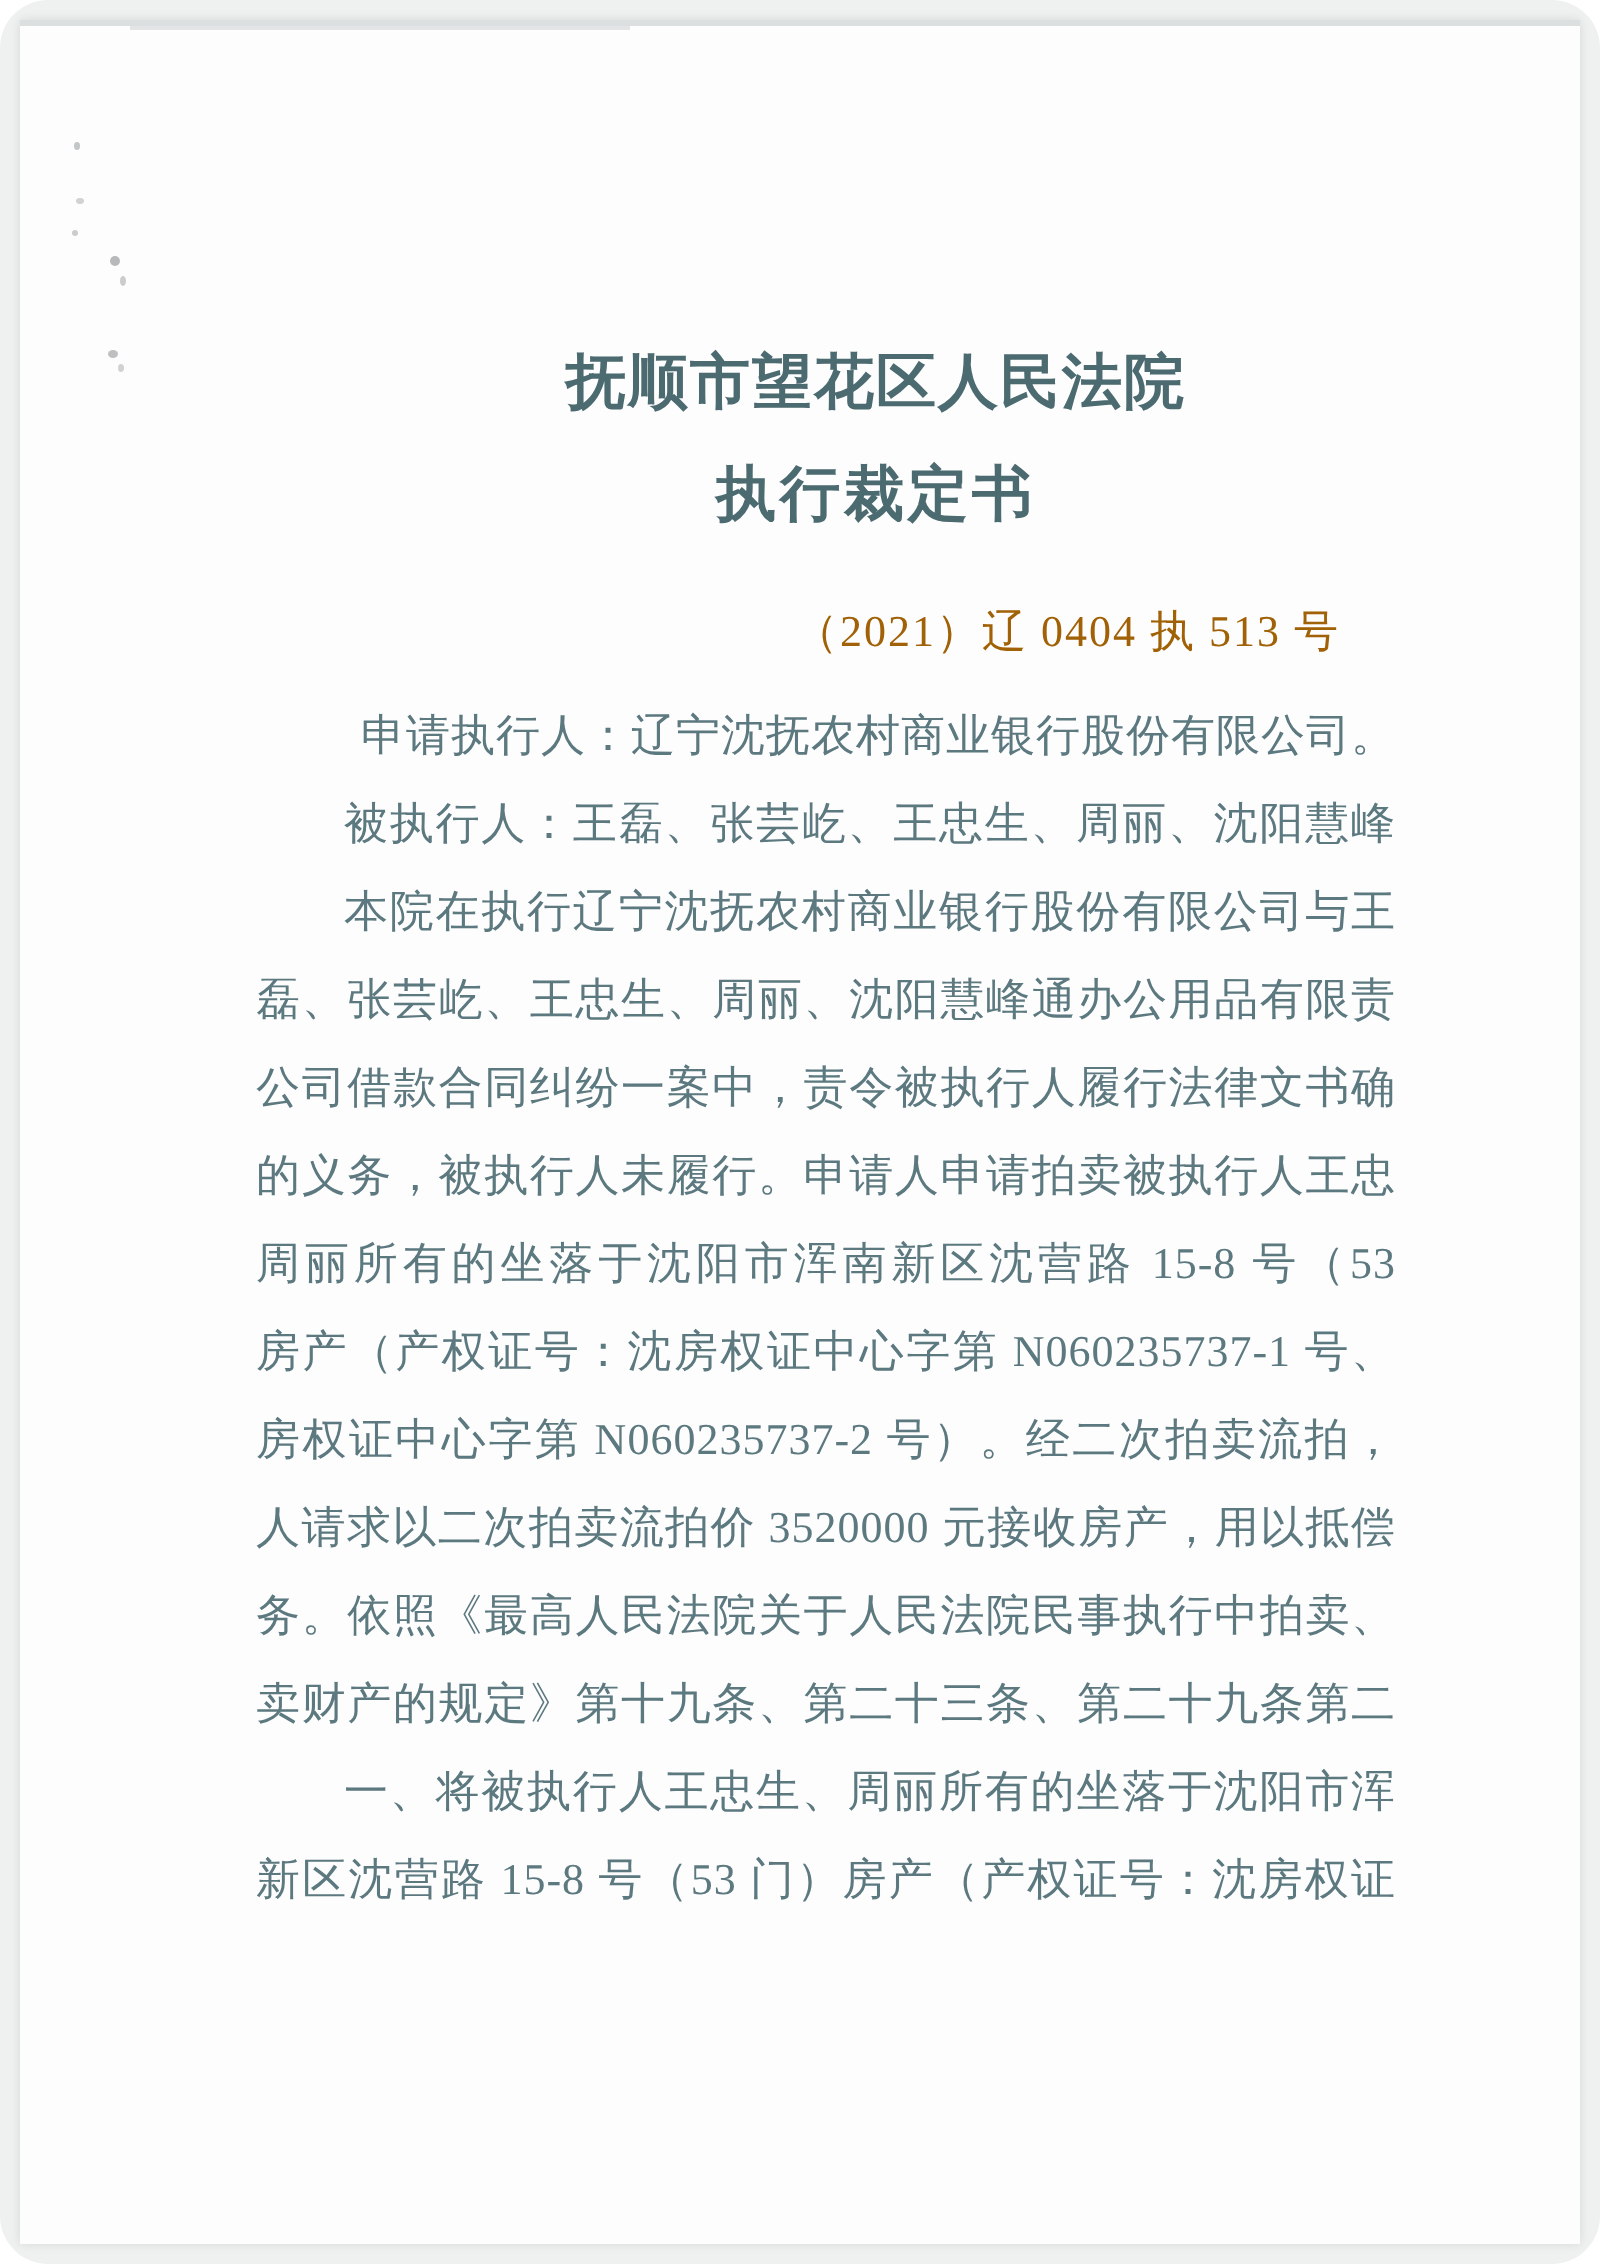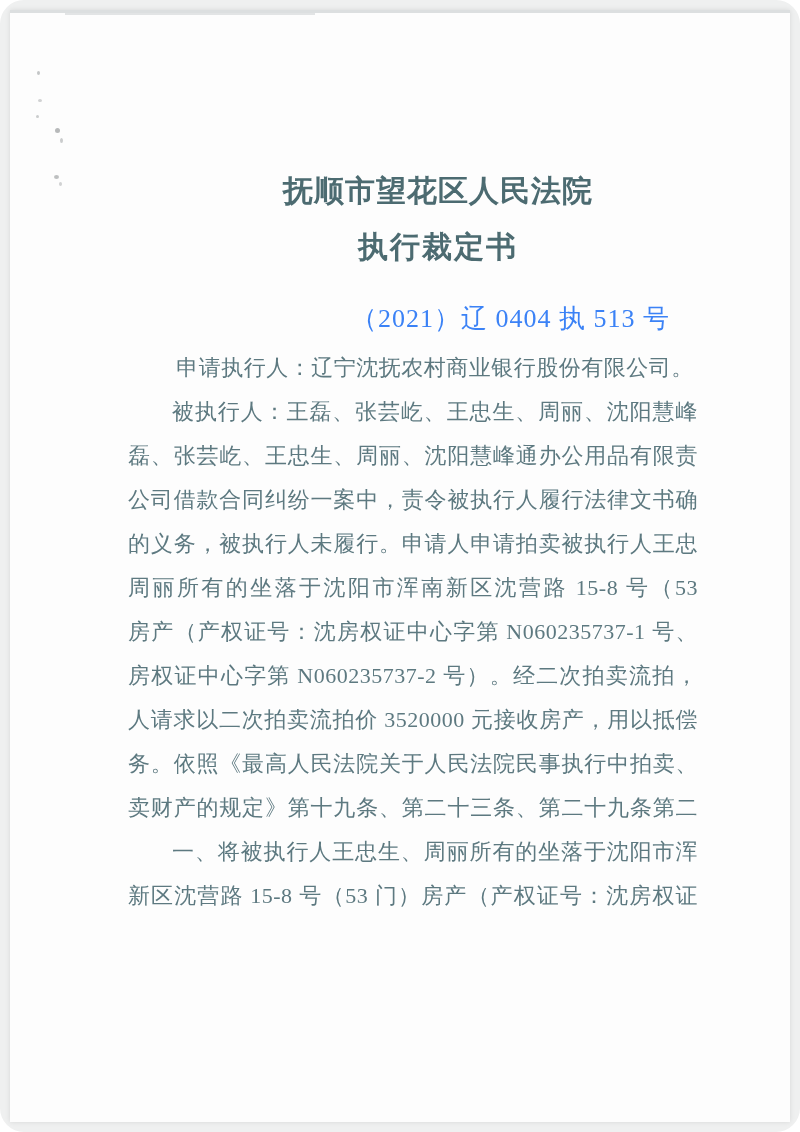--- a/index.html
+++ b/index.html
@@ -67,39 +67,39 @@
   }
   .title-doctype {
     top: 217px;
     font-size: 30px;
     letter-spacing: 2px;
   }
   .case-number {
     position: absolute;
     top: 291px;
     right: 120px;
-    font-size: 26px;
-    color: #3b82f6;
+    font-size: 22px;
+    color: #a16207;
     letter-spacing: 1px;
   }
   .doc-body {
     position: absolute;
     top: 336px;
     left: 118px;
     width: 570px;
     color: #5d7980;
     font-size: 22px;
   }
   .line {
     margin: 0;
     height: 44px;
     line-height: 44px;
     overflow: hidden;
     letter-spacing: 0.5px;
-    text-align: center;
+    text-align: right;
   }
   .line.fill {
     text-align: justify;
     text-align-last: justify;
   }
   .line.indent {
     text-indent: 44px;
   }
 </style>
 </head>
@@ -121,20 +121,21 @@
 
     <h1 class="title title-court">抚顺市望花区人民法院</h1>
 
     <h2 class="title title-doctype">执行裁定书</h2>
 
     <div class="case-number">（2021）辽 0404 执 513 号</div>
 
     <div class="doc-body">
         <p class="line indent">申请执行人：辽宁沈抚农村商业银行股份有限公司。</p>
         <p class="line indent fill">被执行人：王磊、张芸屹、王忠生、周丽、沈阳慧峰通</p>
+        <p class="line indent fill">本院在执行辽宁沈抚农村商业银行股份有限公司与王</p>
         <p class="line fill">磊、张芸屹、王忠生、周丽、沈阳慧峰通办公用品有限责任</p>
         <p class="line fill">公司借款合同纠纷一案中，责令被执行人履行法律文书确定</p>
         <p class="line fill">的义务，被执行人未履行。申请人申请拍卖被执行人王忠生、</p>
         <p class="line fill">周丽所有的坐落于沈阳市浑南新区沈营路 15-8 号（53 门）</p>
         <p class="line fill">房产（产权证号：沈房权证中心字第 N060235737-1 号、沈</p>
         <p class="line fill">房权证中心字第 N060235737-2 号）。经二次拍卖流拍，申请</p>
         <p class="line fill">人请求以二次拍卖流拍价 3520000 元接收房产，用以抵偿债</p>
         <p class="line fill">务。依照《最高人民法院关于人民法院民事执行中拍卖、变</p>
         <p class="line fill">卖财产的规定》第十九条、第二十三条、第二十九条第二款</p>
         <p class="line indent fill">一、将被执行人王忠生、周丽所有的坐落于沈阳市浑南</p>

